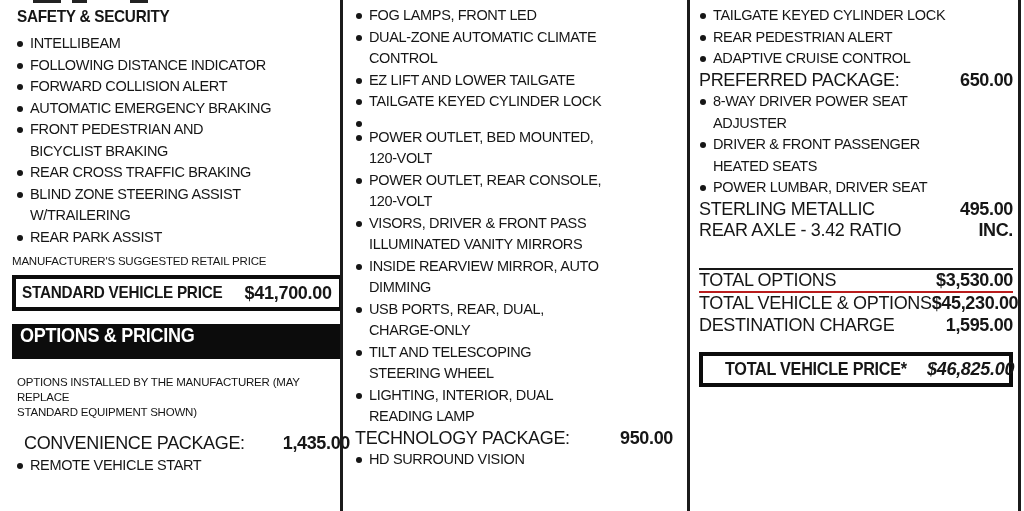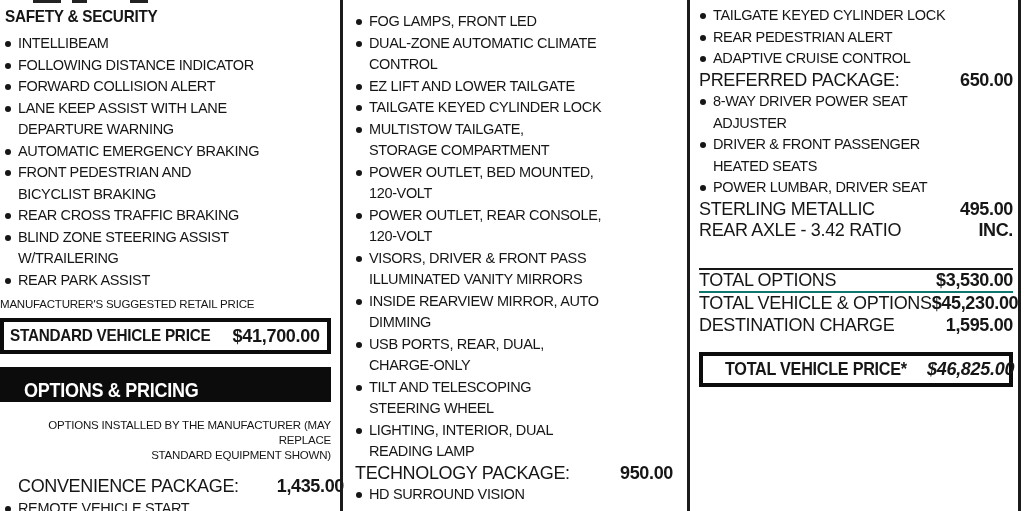--- a/index.html
+++ b/index.html
@@ -5,22 +5,22 @@
   html,body{margin:0;padding:0;}
   body{
     width:1024px;height:511px;overflow:hidden;background:#ffffff;
     font-family:"Liberation Sans", sans-serif;color:#161616;
     -webkit-font-smoothing:antialiased;
   }
   .sheet{position:relative;width:1024px;height:511px;background:#fff;}
 
   
   .col{position:absolute;top:0;height:511px;box-sizing:border-box;}
-  .col1{left:0;width:331px;padding-top:5px;}
-  .col2{left:340px;width:347px;border-left:3px solid #1b1b1b;padding:11px 14px 0 12px;}
+  .col1{left:12px;width:331px;padding-top:5px;}
+  .col2{left:340px;width:347px;border-left:3px solid #1b1b1b;padding:5px 14px 0 12px;}
   .col3{left:687px;width:334px;border-left:3px solid #1b1b1b;border-right:3px solid #1b1b1b;padding:5px 5px 0 9px;}
 
   
   .h1{
     font-size:17px;font-weight:bold;letter-spacing:-0.3px;margin:2px 0 6px 5px;
     transform:scaleX(.9);transform-origin:left center;white-space:nowrap;
   }
 
   
   .list{margin-left:4px;}
@@ -28,45 +28,45 @@
   .blt{flex:none;width:6px;height:6px;border-radius:50%;background:#161616;margin:8px 7px 0 1px;}
   .ftxt{white-space:pre-line;}
 
   
   .prow{display:flex;justify-content:space-between;align-items:baseline;line-height:21.5px;font-size:18px;letter-spacing:-0.35px;}
   .prow .plbl{white-space:nowrap;}
   .prow .pval{white-space:nowrap;font-weight:bold;}
 
   
   .msrp-note{margin-top:7px;font-size:11.5px;letter-spacing:-0.2px;line-height:13px;padding-right:2px;}
-  .options-note{margin:16px 0 0 5px;font-size:11.5px;letter-spacing:-0.2px;line-height:15px;white-space:pre-line;text-align:right;}
+  .options-note{margin:16px 0 0 5px;font-size:11.5px;letter-spacing:-0.2px;line-height:15px;white-space:pre-line;}
 
   
   .price-box{
     margin-top:7px;border:4px solid #0c0c0c;background:#fff;
     display:flex;justify-content:space-between;align-items:center;
     padding:2px 8px 2px 6px;height:24px;
   }
   .price-box .plbl{font-size:17px;font-weight:bold;letter-spacing:-0.3px;transform:scaleX(.9);transform-origin:left center;white-space:nowrap;}
   .price-box .pval{font-size:18px;font-weight:bold;letter-spacing:-0.3px;white-space:nowrap;}
 
   
   .black-bar{
     margin-top:13px;background:#0c0c0c;color:#ffffff;height:35px;
-    display:flex;align-items:flex-end;padding-left:24px;
+    display:flex;align-items:flex-start;padding-left:8px;
   }
   .black-bar .bar-txt{font-size:20px;font-weight:bold;letter-spacing:-0.3px;transform:scaleX(.9);transform-origin:left center;white-space:nowrap;}
 
-  .conv{margin:13px 0 0 18px;gap:38px;}
+  .conv{margin:13px 0 0 12px;gap:38px;}
   .col1 .list2{margin-left:4px;}
 
   
   .totals{margin-top:26px;}
   .totals .prow{height:21.5px;align-items:center;}
-  .totals .prow:first-child{border-top:2px solid #161616;border-bottom:2px solid #0f766e;}
+  .totals .prow:first-child{border-top:2px solid #161616;border-bottom:2px solid #b91c1c;}
 
   
   .total-box{
     margin-top:16px;border:4px solid #0c0c0c;
     display:flex;justify-content:space-between;align-items:center;
     padding:1px 22px;height:25px;
   }
   .total-box .plbl{font-size:18px;font-weight:bold;letter-spacing:-0.3px;transform:scaleX(.9);transform-origin:left center;white-space:nowrap;}
   .total-box .pval{font-size:18px;font-weight:bold;letter-spacing:-0.3px;white-space:nowrap;font-style:italic;}
 
@@ -96,25 +96,20 @@
         <div class="feat">
           <span class="blt"></span>
           <span class="ftxt">FOLLOWING DISTANCE INDICATOR</span>
         </div>
         <div class="feat">
           <span class="blt"></span>
           <span class="ftxt">FORWARD COLLISION ALERT</span>
         </div>
         <div class="feat">
           <span class="blt"></span>
-          <span class="ftxt">LANE KEEP ASSIST WITH LANE
-DEPARTURE WARNING</span>
-        </div>
-        <div class="feat">
-          <span class="blt"></span>
           <span class="ftxt">AUTOMATIC EMERGENCY BRAKING</span>
         </div>
         <div class="feat">
           <span class="blt"></span>
           <span class="ftxt">FRONT PEDESTRIAN AND
 BICYCLIST BRAKING</span>
         </div>
         <div class="feat">
           <span class="blt"></span>
           <span class="ftxt">REAR CROSS TRAFFIC BRAKING</span>
@@ -171,22 +166,20 @@
         <div class="feat">
           <span class="blt"></span>
           <span class="ftxt">EZ LIFT AND LOWER TAILGATE</span>
         </div>
         <div class="feat">
           <span class="blt"></span>
           <span class="ftxt">TAILGATE KEYED CYLINDER LOCK</span>
         </div>
         <div class="feat">
           <span class="blt"></span>
-          <span class="ftxt">MULTISTOW TAILGATE,
-STORAGE COMPARTMENT</span>
         </div>
         <div class="feat">
           <span class="blt"></span>
           <span class="ftxt">POWER OUTLET, BED MOUNTED,
 120-VOLT</span>
         </div>
         <div class="feat">
           <span class="blt"></span>
           <span class="ftxt">POWER OUTLET, REAR CONSOLE,
 120-VOLT</span>

